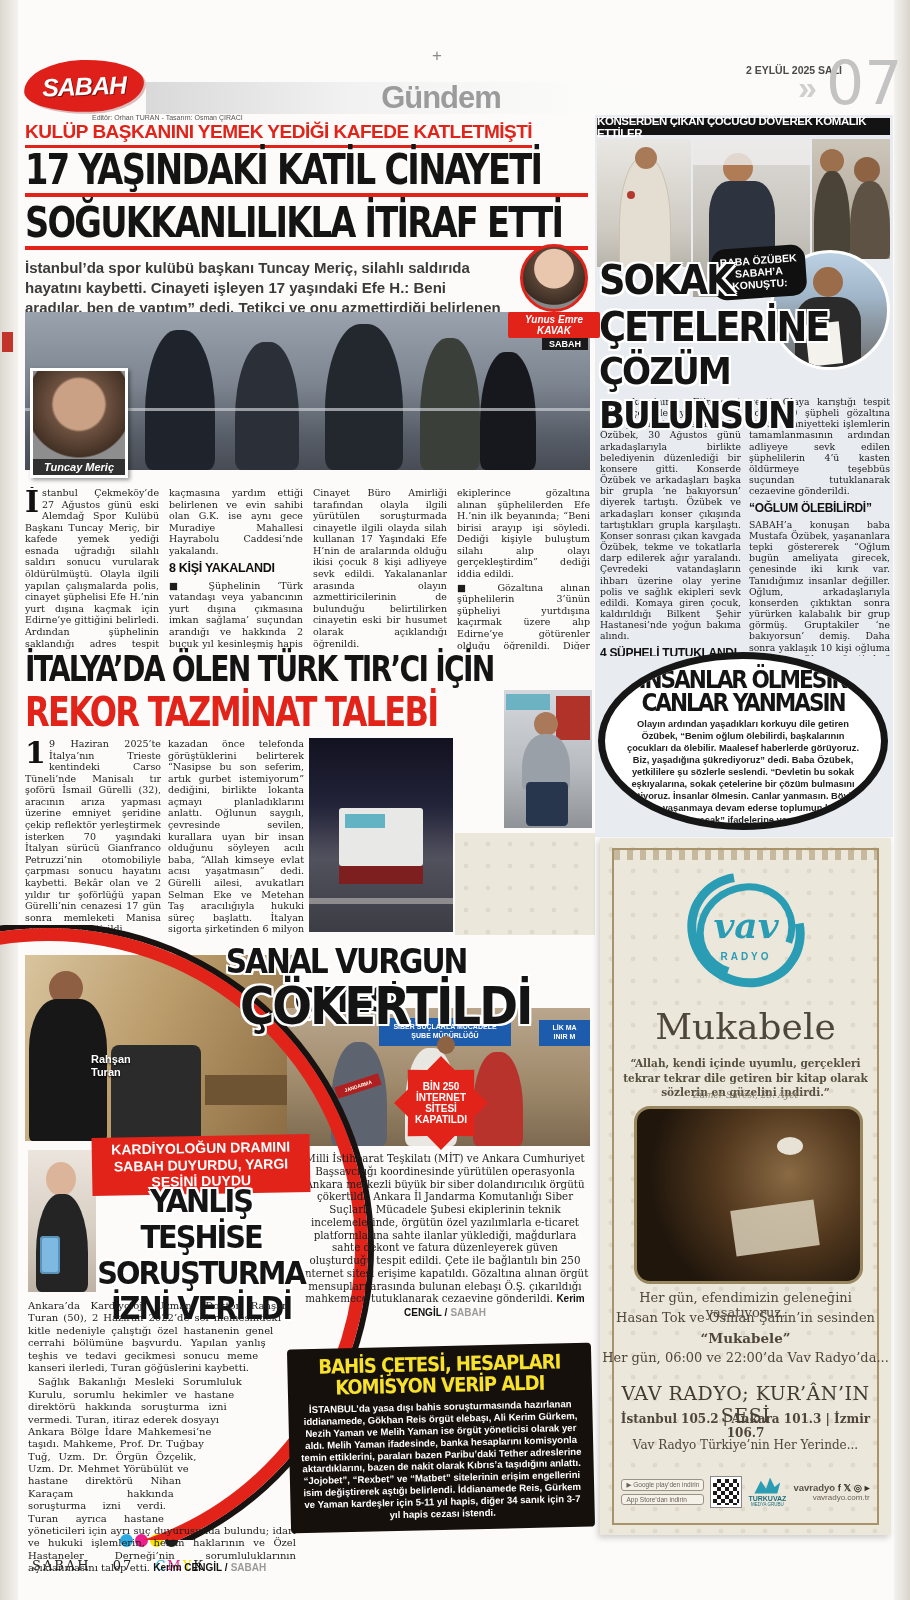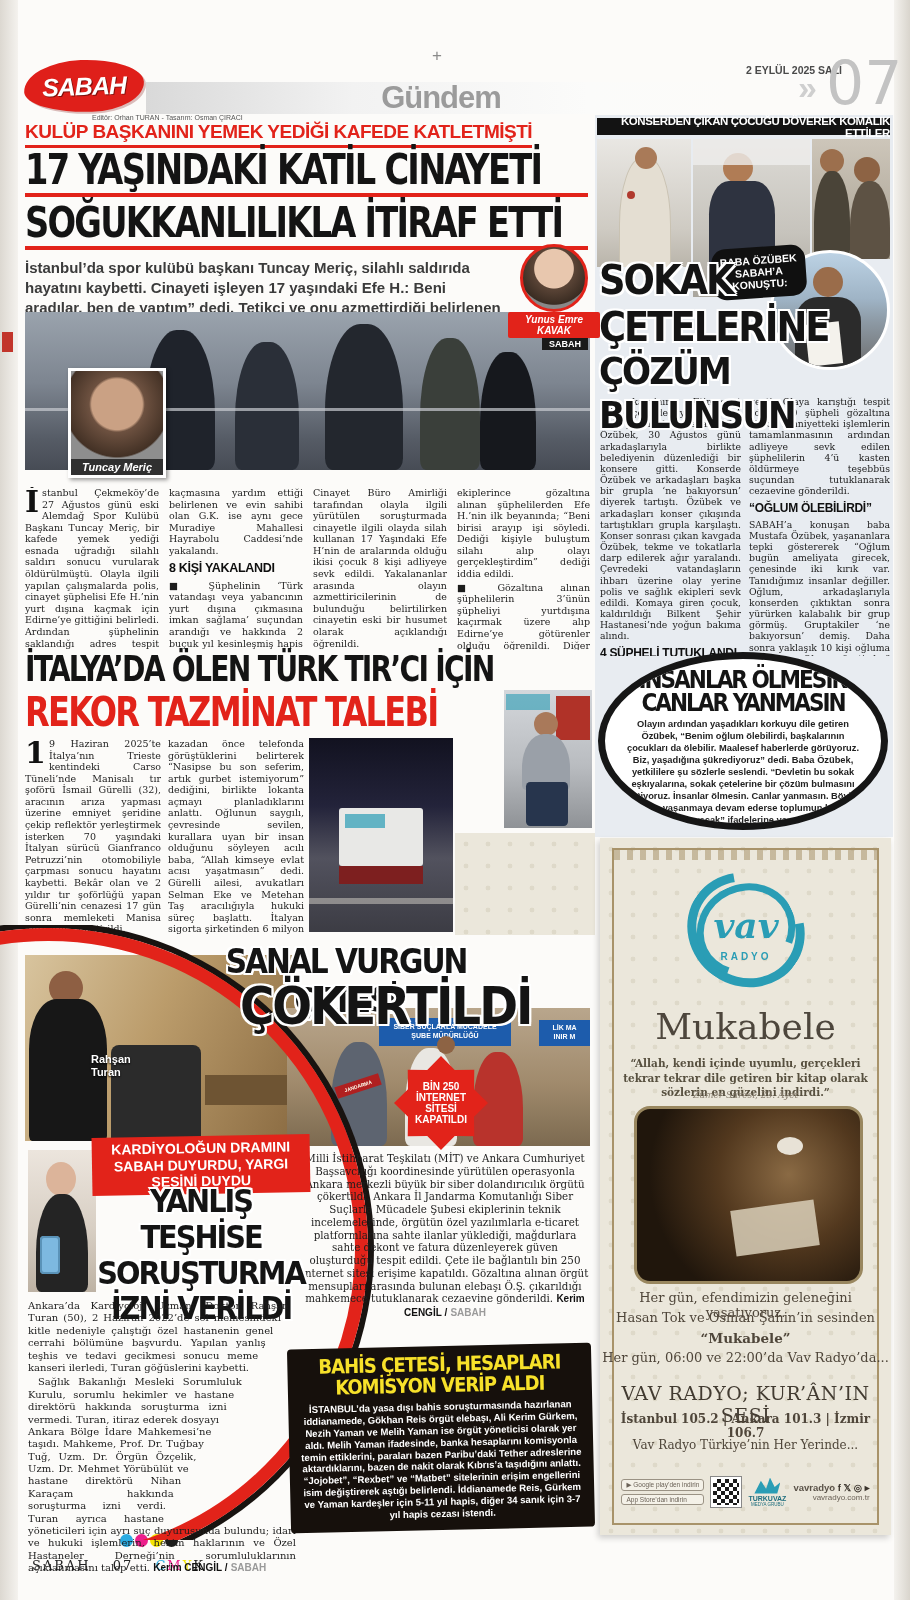--- a/index.html
+++ b/index.html
@@ -90,21 +90,21 @@
               background:linear-gradient(180deg,#9aa3ad 0%,#7d8590 45%,#565c66 80%,#474c55 100%);">
     <div class="fig" style="left:120px;top:18px;width:70px;height:140px;background:#1f232b;"></div>
     <div class="fig" style="left:210px;top:30px;width:64px;height:128px;background:#2a2f38;"></div>
     <div class="fig" style="left:300px;top:12px;width:78px;height:146px;background:#23272e;"></div>
     <div class="fig" style="left:395px;top:26px;width:60px;height:132px;background:#3a3f3a;"></div>
     <div class="fig" style="left:455px;top:40px;width:56px;height:118px;background:#16181d;"></div>
     <div style="position:absolute;left:0;top:96px;width:565px;height:3px;background:#c9ccd1;opacity:.7;"></div>
   </div>
 
   <div class="abs photo" style="left:30px;top:368px;width:92px;height:104px;border:3px solid #fff;box-shadow:2px 2px 4px rgba(0,0,0,.4);
-              background:radial-gradient(circle at 50% 32%,#caa184 30%,#6d5140 33%,#433125 62%,#8e8e8e 64%);margin-left:38px;">
+              background:radial-gradient(circle at 50% 32%,#caa184 30%,#6d5140 33%,#433125 62%,#8e8e8e 64%);">
     <div style="position:absolute;left:0;right:0;bottom:0;background:rgba(35,35,35,.88);color:#fff;
                 font-size:11px;font-weight:bold;font-style:italic;text-align:center;padding:2px 0;">Tuncay Meriç</div>
   </div>
 
   <div class="col serifbody" style="left:25px;top:487px;width:134px;height:163px;">
     <p class="p ni"><span class="dc">İ</span><span>stanbul Çekmeköy’de 27 Ağustos günü eski Alemdağ Spor Kulübü Başkanı Tuncay Meriç, bir kafede yemek yediği esnada uğradığı silahlı saldırı sonucu vurularak öldürülmüştü. Olayla ilgili yapılan çalışmalarda polis, cinayet şüphelisi Efe H.’nin yurt dışına kaçmak için Edirne’ye gittiğini belirledi. Ardından şüphelinin saklandığı adres tespit edildi ve yapılan operasyonla gözaltına alındı. Şüphelinin yurt dışına</span></p>
   </div>
   <div class="col serifbody" style="left:169px;top:487px;width:134px;height:163px;">
     <p class="p ni">kaçmasına yardım ettiği belirlenen ve evin sahibi olan G.K. ise aynı gece Muradiye Mahallesi Hayrabolu Caddesi’nde yakalandı.</p>
     <div class="sh">8 KİŞİ YAKALANDI</div>
@@ -116,21 +116,21 @@
 
   </div>
   <div class="col serifbody" style="left:457px;top:487px;width:133px;height:163px;">
     <p class="p ni">ekiplerince gözaltına alınan şüphelilerden Efe H.’nin ilk beyanında; “Beni birisi arayıp işi söyledi. Dediği kişiyle buluştum silahı alıp olayı gerçekleştirdim” dediği iddia edildi.</p>
     <p class="p ni">■ Gözaltına alınan şüphelilerin 3’ünün şüpheliyi yurtdışına kaçırmak üzere alıp Edirne’ye götürenler olduğu öğrenildi. Diğer şüphelilerin ise olayda şüpheliye silah veren ve yardım yataklık edenler olduğu öğrenildi.</p>
   </div>
 
   <div class="abs" style="left:595px;top:115px;width:298px;height:722px;background:#e8ecf1;"></div>
 
   <div class="abs" style="left:597px;top:118px;width:293px;height:17px;background:#131313;display:flex;align-items:center;justify-content:center;">
-    <span style="color:#fff;font-weight:bold;font-size:11.5px;letter-spacing:-.4px;text-align:right;">KONSERDEN ÇIKAN ÇOCUĞU DÖVEREK KOMALIK ETTİLER</span>
+    <span style="color:#fff;font-weight:bold;font-size:11.5px;letter-spacing:-.4px;">KONSERDEN ÇIKAN ÇOCUĞU DÖVEREK KOMALIK ETTİLER</span>
   </div>
 
   <div class="abs photo" style="left:597px;top:139px;width:94px;height:128px;background:linear-gradient(180deg,#e9e7e3,#cfcbc3 70%,#b9b4aa);">
     <div class="fig" style="left:22px;top:18px;width:50px;height:110px;background:#e4ded2;border:1px solid #c9c2b2;"></div>
     <div style="position:absolute;left:38px;top:8px;width:22px;height:22px;border-radius:50%;background:#a97a58;"></div>
     <div style="position:absolute;left:30px;top:52px;width:8px;height:8px;border-radius:50%;background:#b03a2e;"></div>
   </div>
   <div class="abs photo" style="left:693px;top:139px;width:117px;height:158px;background:linear-gradient(180deg,#dddbd6,#c6c3bc 60%,#a9a59c);">
     <div style="position:absolute;left:30px;top:14px;width:30px;height:30px;border-radius:50%;background:#b07c55;"></div>
     <div class="fig" style="left:16px;top:42px;width:66px;height:112px;background:#2e3340;border-radius:30% 30% 8% 8%;"></div>

